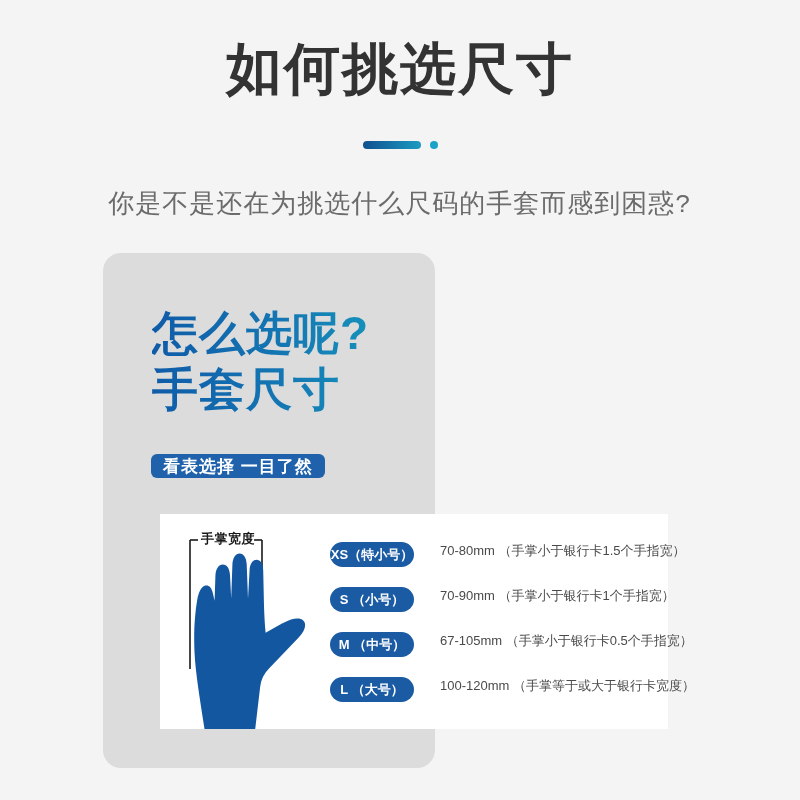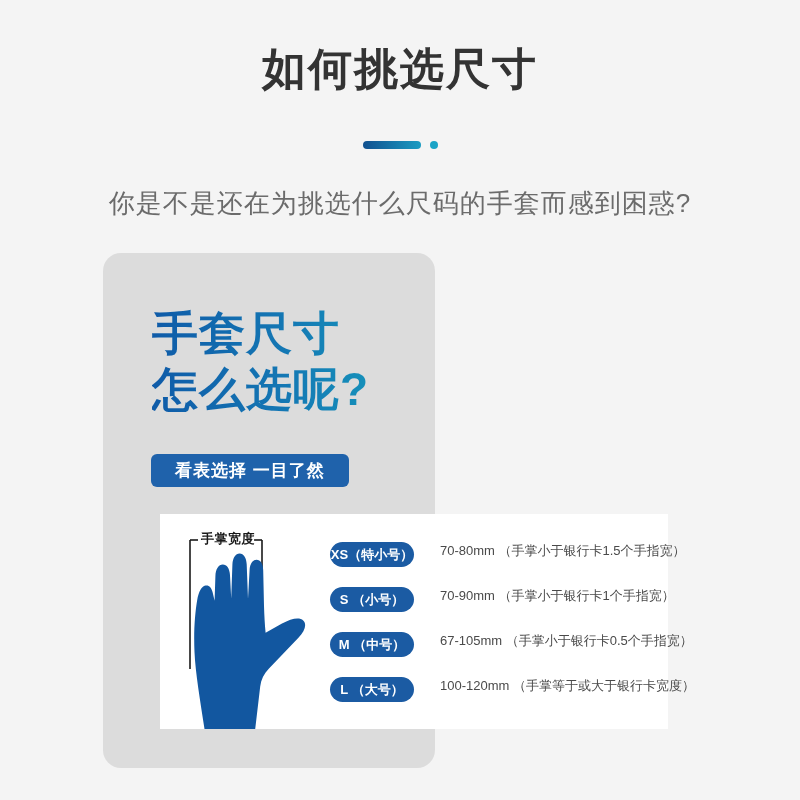--- a/index.html
+++ b/index.html
@@ -19,21 +19,21 @@
     background: #f4f4f4;
   }
 
   
   .page-title {
     position: absolute;
     top: 33px;
     left: 0;
     width: 800px;
     text-align: center;
-    font-size: 44px;
+    font-size: 56px;
     font-weight: bold;
     letter-spacing: 2px;
     color: #333333;
     line-height: 72px;
   }
 
   .divider-wrap {
     position: absolute;
     top: 138px;
     left: 0;
@@ -59,20 +59,21 @@
 
   .page-subtitle {
     position: absolute;
     top: 186px;
     left: 0;
     width: 800px;
     text-align: center;
     font-size: 26px;
     color: #6b6b6b;
     letter-spacing: 1px;
+    font-family: Liberation Mono, monospace;
   }
 
   
   .gray-card {
     position: absolute;
     left: 103px;
     top: 253px;
     width: 332px;
     height: 515px;
     background: #dcdcdc;
@@ -94,22 +95,22 @@
     color: transparent;
     -webkit-text-fill-color: transparent;
     white-space: nowrap;
   }
   .headline-line { display: block; }
 
   .tag-badge {
     position: absolute;
     left: 151px;
     top: 454px;
-    height: 33px;
-    padding: 0 24px;
+    height: 24px;
+    padding: 0 12px;
     border-radius: 6px;
     background: #1f62ab;
     color: #ffffff;
     font-size: 17px;
     font-weight: bold;
     letter-spacing: 1px;
     display: flex;
     align-items: center;
   }
 
@@ -189,22 +190,22 @@
   <div class="divider-wrap">
     <div class="divider-bar"></div>
     <div class="divider-dot"></div>
   </div>
 
   <div class="page-subtitle">你是不是还在为挑选什么尺码的手套而感到困惑?</div>
 
   <div class="gray-card"></div>
 
   <div class="headline">
+    <span class="headline-line">怎么选呢?</span>
     <span class="headline-line">手套尺寸</span>
-    <span class="headline-line">怎么选呢?</span>
   </div>
 
   <div class="tag-badge">看表选择 一目了然</div>
 
   <div class="table-panel">
 
     <div class="hand-figure">
       <svg viewBox="0 0 175 215" xmlns="http://www.w3.org/2000/svg">
 
         <g stroke="#1a1a1a" stroke-width="1.6" fill="none">

